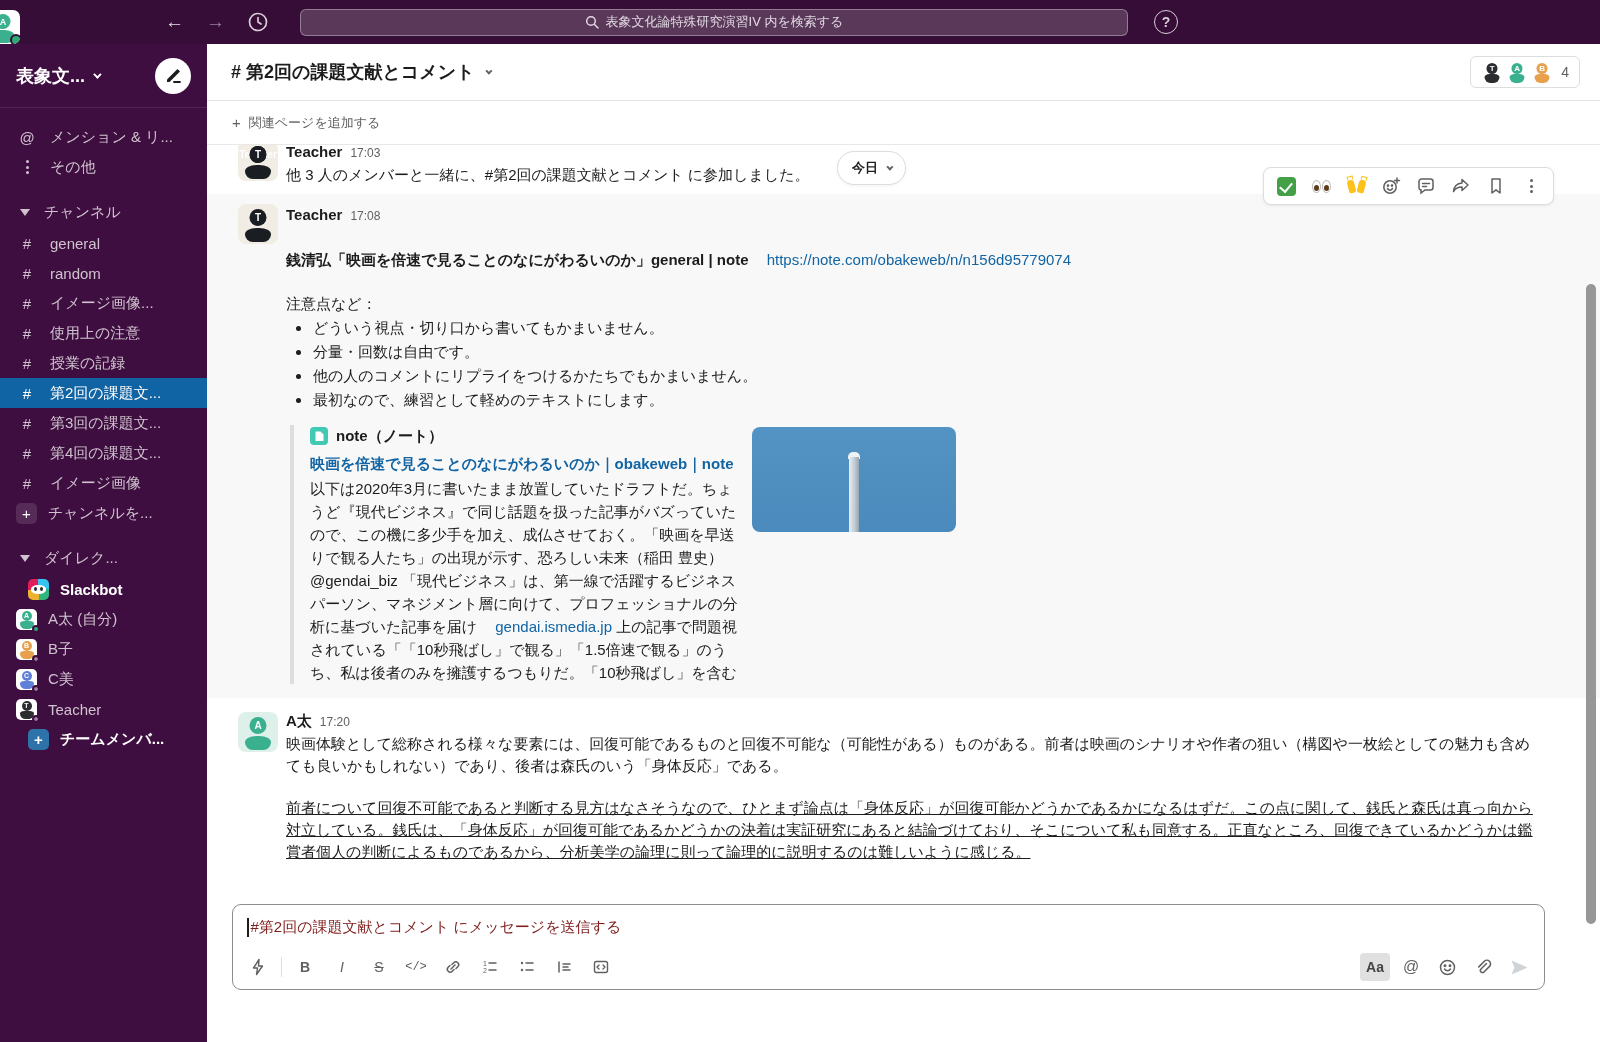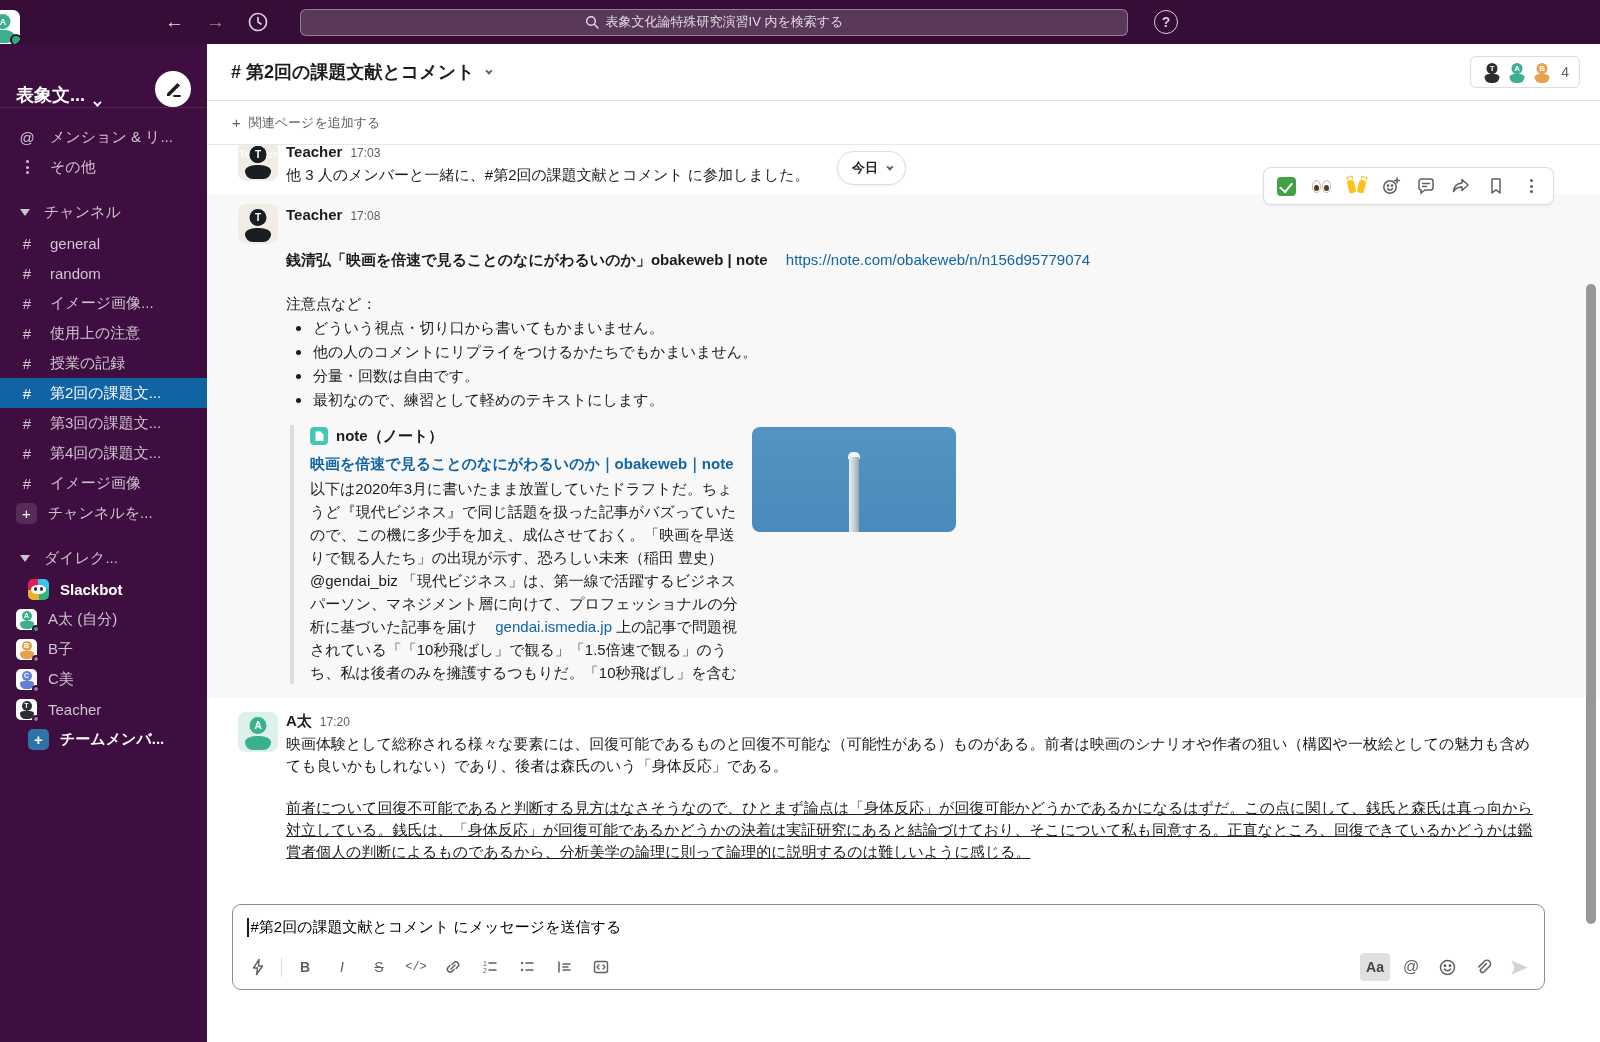--- a/index.html
+++ b/index.html
@@ -18,21 +18,21 @@
   .tb-avatar { position:absolute; right:14px; top:5px; width:34px; height:34px; border-radius:7px; background:#fff; overflow:hidden; }
   .tb-avatar .dot { position:absolute; right:-2px; bottom:-2px; width:12px; height:12px; border-radius:50%; background:#2bac76; border:2.5px solid #350d36; }
 
   
   .pav { position:relative; overflow:hidden; background:#fff; }
   .pav .ph { position:absolute; left:50%; transform:translateX(-50%); border-radius:50%; display:flex; align-items:center; justify-content:center; color:#fff; font-weight:bold; }
   .pav .pb { position:absolute; left:50%; transform:translateX(-50%); border-radius:46% 46% 8px 8px; }
 
   
   .sidebar { position:absolute; top:44px; left:0; width:207px; height:998px; background:#3f0e40; color:#cfc3cf; font-size:15px; }
-  .ws-header { height:64px; border-bottom:1px solid rgba(255,255,255,0.1); display:flex; align-items:flex-end; padding:0 16px; }
+  .ws-header { height:64px; border-bottom:1px solid rgba(255,255,255,0.1); display:flex; align-items:center; padding:0 16px; }
   .ws-name { color:#fff; font-weight:bold; font-size:18px; }
   .chev { display:inline-block; width:6px; height:6px; border-right:2px solid; border-bottom:2px solid; transform:rotate(45deg) translateY(-2px); margin-left:8px; }
   .ws-header .chev { color:#fff; }
   .compose-btn { margin-left:auto; width:36px; height:36px; background:#fff; border-radius:50%; display:flex; align-items:center; justify-content:center; cursor:pointer; }
   .side-list { padding-top:14px; }
   .side-item { height:30px; display:flex; align-items:center; padding:0 16px; cursor:pointer; white-space:nowrap; }
   .side-item .ico { width:22px; text-align:center; margin-right:12px; font-size:15px; flex:none; }
   .side-item.selected { background:#1164a3; color:#fff; }
   .side-item.boldwhite { color:#fff; font-weight:bold;margin-left:12px; }
   .sec-head { height:32px; display:flex; align-items:center; padding:0 16px; cursor:pointer; margin-top:14px; }
@@ -111,21 +111,21 @@
   .nc-desc { margin-top:2px; line-height:23px; }
   .nc-thumb { width:204px; height:105px; border-radius:8px; flex:none; position:relative; overflow:hidden; background:linear-gradient(180deg,#5494c4 0%,#4a8abc 100%); margin-top:2px; cursor:pointer; }
   .nc-thumb .tower { position:absolute; left:97px; top:30px; width:10px; height:80px; background:linear-gradient(90deg,#e9eef2 0%,#c2ccd4 55%,#98a6b0 100%); }
   .nc-thumb .towercap { position:absolute; left:96px; top:25px; width:12px; height:7px; border-radius:5px 5px 0 0; background:#eef3f6; }
 
   .a-block { padding-top:12px; }
   .a-block .p2 { margin-top:20px;text-decoration:underline; }
 
   
   .composer { position:absolute; left:25px; right:55px; top:860px; border:1px solid #8d8d8d; border-radius:9px; background:#fff; }
-  .comp-input { padding:13px 14px 10px; font-size:15px; color:#000000; display:flex; align-items:center; }
+  .comp-input { padding:13px 14px 10px; font-size:15px; color:#7f1d1d; display:flex; align-items:center; }
   .cursor-bar { width:1.5px; height:19px; background:#1d1c1d; margin-right:2px; }
   .comp-toolbar { display:flex; align-items:center; padding:6px 10px 8px; }
   .ct-btn { width:30px; height:28px; display:flex; align-items:center; justify-content:center; color:#616061; cursor:pointer; border-radius:4px; font-size:14px; }
   .ct-sep { width:1px; height:20px; background:#ddd; margin:0 8px; }
   .ct-group { display:flex; align-items:center; gap:7px; }
   .ct-right { margin-left:auto; display:flex; align-items:center; gap:6px; }
   .ct-btn.aa-active { background:#e0e0e0; color:#444; font-weight:bold; font-size:14px; }
   .ct-btn.atsign { font-size:16px; }
 
   .scrollbar { position:absolute; right:4px; top:240px; width:10px; height:640px; border-radius:5px; background:#979797; cursor:grab; z-index:9; }
@@ -394,28 +394,28 @@
         <span class="avatar pav" style="background:#f1ece4;top:10px">
             <span class="ph" style="background:#1a1d21">T</span>
             <span class="pb" style="background:#1a1d21"></span>
           </span>
         <div class="content">
           <div class="namerow">
             <span class="sender">Teacher</span>
             <span class="mtime">17:08</span>
           </div>
           <div class="t-ref">
-            <span>銭清弘「映画を倍速で見ることのなにがわるいのか」obakeweb | note</span>
+            <span>銭清弘「映画を倍速で見ることのなにがわるいのか」general | note</span>
             <a class="link">https://note.com/obakeweb/n/n156d95779074</a>
           </div>
           <div class="t-notes">注意点など：</div>
           <ul class="t-bullets">
             <li>どういう視点・切り口から書いてもかまいません。</li>
+            <li>分量・回数は自由です。</li>
             <li>他の人のコメントにリプライをつけるかたちでもかまいません。</li>
-            <li>分量・回数は自由です。</li>
             <li>最初なので、練習として軽めのテキストにします。</li>
           </ul>
           <div class="note-card">
             <div class="nc-text">
               <div class="nc-provider">
                 <span class="nc-icon">
                   <svg width="18" height="18" viewBox="0 0 18 18">
                       <rect width="18" height="18" rx="4" fill="#41c9b4"></rect>
                       <path d="M5.5 4.5h5l3 3v6.5h-8z" fill="#fff"></path>
                     </svg>

